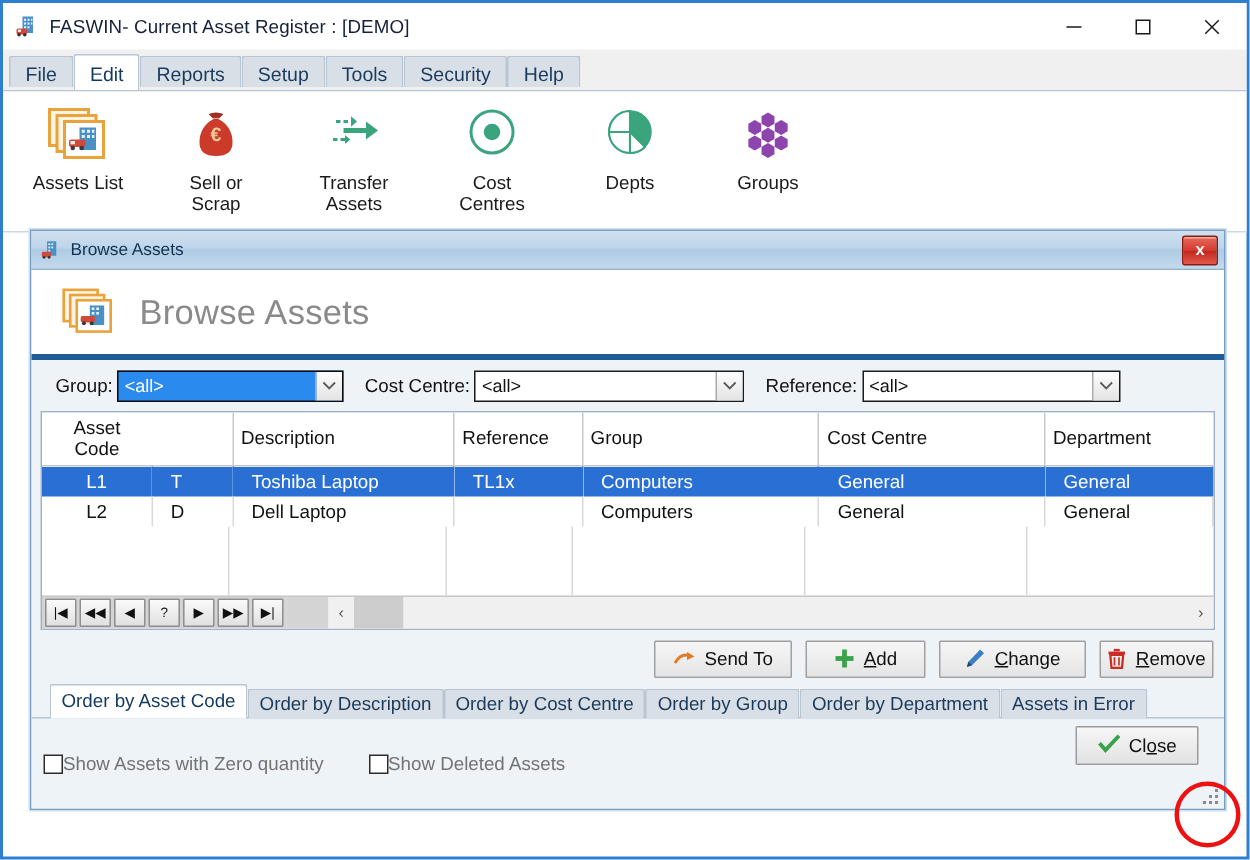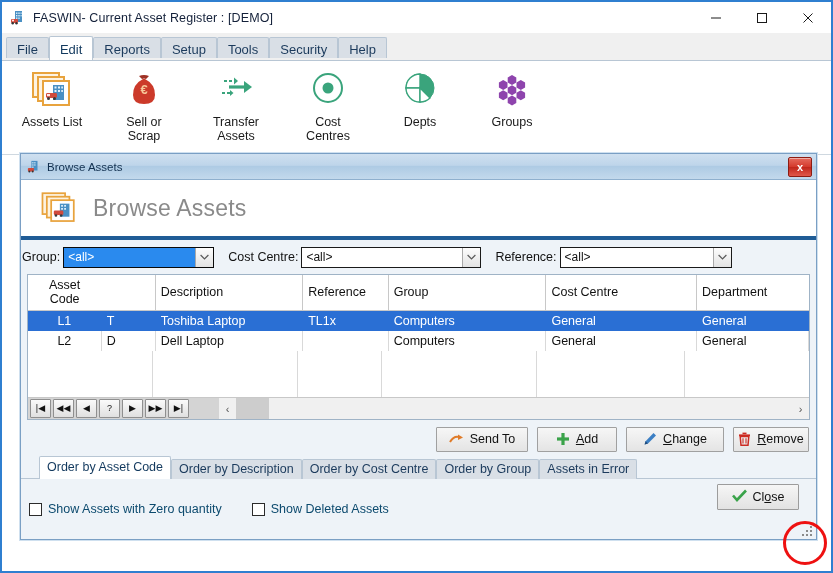--- a/index.html
+++ b/index.html
@@ -89,21 +89,21 @@
     border-bottom:4px solid #1f5c96;
   }
   .dlg-head .hico{width:40px;height:40px;margin-left:18px;margin-right:14px;position:relative;flex:0 0 40px;}
   .dlg-head .htx{font-size:23px;color:#8a8a8a;letter-spacing:.2px;}
   .dlg-body{
     flex:1 1 auto;background:#eef3f8;padding:0;position:relative;
     display:flex;flex-direction:column;
   }
   
   .filters{
-    height:28px;flex:0 0 28px;display:flex;align-items:center;padding:0 1px;margin-top:3px;
+    height:28px;flex:0 0 28px;display:flex;align-items:center;padding:0 16px;margin-top:3px;
   }
   .flabel{font-size:12.5px;color:#111;margin-right:3px;}
   .combo{
     height:21px;box-sizing:border-box;border:1px solid #1a1a1a;background:#ffffff;
     display:flex;align-items:center;position:relative;
   }
   .combo .val{font-size:12px;color:#111;padding-left:4px;flex:1 1 auto;}
   .combo.focused{background:#2a8aee;border-color:#0a0a0a;}
   .combo.focused .val{color:#ffffff;}
   .combo .arw{
@@ -118,21 +118,21 @@
     display:flex;flex-direction:column;overflow:hidden;
   }
   table.grid{border-collapse:collapse;width:100%;table-layout:fixed;}
   table.grid th{
     font-size:12.5px;font-weight:normal;color:#111;text-align:left;
     padding:3px 5px 4px 5px;background:#ffffff;border-right:1px solid #c8c8c8;
     border-bottom:1px solid #c8c8c8;height:20px;box-sizing:border-box;
   }
   table.grid th.ctr{text-align:center;}
   table.grid td{
-    font-size:12.5px;color:#111;padding:3px 5px;border-right:1px solid #d9d9d9;
+    font-size:12.5px;color:#111;padding:3px 12px;border-right:1px solid #d9d9d9;
     height:18px;box-sizing:border-box;white-space:nowrap;overflow:hidden;
   }
   table.grid tr.sel td{background:#2a6fd4;color:#ffffff;border-right-color:#2a6fd4;}
   table.grid td.c{text-align:center;}
   .gridfill{flex:1 1 auto;background:#ffffff;display:flex;}
   .gridfill .gcol{border-right:1px solid #d9d9d9;box-sizing:border-box;}
   
   .navrow{flex:0 0 21px;height:21px;display:flex;align-items:stretch;background:#f0f0f0;border-top:1px solid #c8c8c8;}
   .navbtns{display:flex;background:#d4d4d4;align-items:center;padding:0 1px;}
   .nb{
@@ -154,33 +154,33 @@
     height:25px;box-sizing:border-box;
     background:linear-gradient(to bottom,#f6f6f6,#e4e4e4);
     border:1px solid #a0a0a0;border-radius:1px;
     display:flex;align-items:center;justify-content:center;gap:6px;
     font-size:12.5px;color:#111;padding:0 11px;
   }
   .btn .bi{display:flex;align-items:center;}
   u{text-decoration:underline;}
   
   .tabstrip{
-    height:23px;flex:0 0 23px;display:flex;align-items:flex-end;padding-left:18px;
+    height:23px;flex:0 0 23px;display:flex;align-items:flex-end;padding-left:12px;
     border-bottom:1px solid #b8c6d4;
   }
   .stab{
     font-size:12.5px;color:#1b3a5c;background:#d9dfe6;border:1px solid #b8c6d4;border-bottom:none;
     padding:2px 7px 3px 7px;height:20px;box-sizing:border-box;line-height:15px;
     border-radius:2px 2px 0 0;position:relative;top:1px;
   }
   .stab.active{background:#ffffff;height:23px;padding-top:3px;z-index:3;color:#12395e;}
   .footer{
     flex:1 1 auto;display:flex;align-items:center;padding:0 8px;position:relative;
   }
-  .chk{display:flex;align-items:center;gap:6px;font-size:12.5px;color:#0c4a6e;}
+  .chk{display:flex;align-items:center;font-size:12.5px;color:#737373;}
   .chkbox{width:13px;height:13px;box-sizing:border-box;border:1px solid #2b2b2b;background:#fff;flex:0 0 13px;}
   .closebtn{
     position:absolute;right:17px;top:5px;height:26px;width:82px;box-sizing:border-box;
     background:linear-gradient(to bottom,#f6f6f6,#e2e2e2);
     border:1px solid #9c9c9c;border-radius:1px;
     display:flex;align-items:center;justify-content:center;gap:6px;font-size:12.5px;color:#111;
   }
   .grip{position:absolute;right:4px;bottom:3px;width:12px;height:12px;}
   .grip i{position:absolute;width:2px;height:2px;background:#8a8a8a;display:block;}
   .annot{
@@ -527,20 +527,21 @@
           </span>
           <span><u>R</u><span>emove</span></span>
         </div>
       </div>
 
       <div class="tabstrip">
         <div class="stab active">Order by Asset Code</div>
         <div class="stab">Order by Description</div>
         <div class="stab">Order by Cost Centre</div>
         <div class="stab">Order by Group</div>
+        <div class="stab">Order by Department</div>
         <div class="stab">Assets in Error</div>
       </div>
 
       <div class="footer">
         <div class="chk">
           <span class="chkbox"></span>
           <span>Show Assets with Zero quantity</span>
         </div>
         <div class="chk" style="margin-left:30px;">
           <span class="chkbox"></span>

